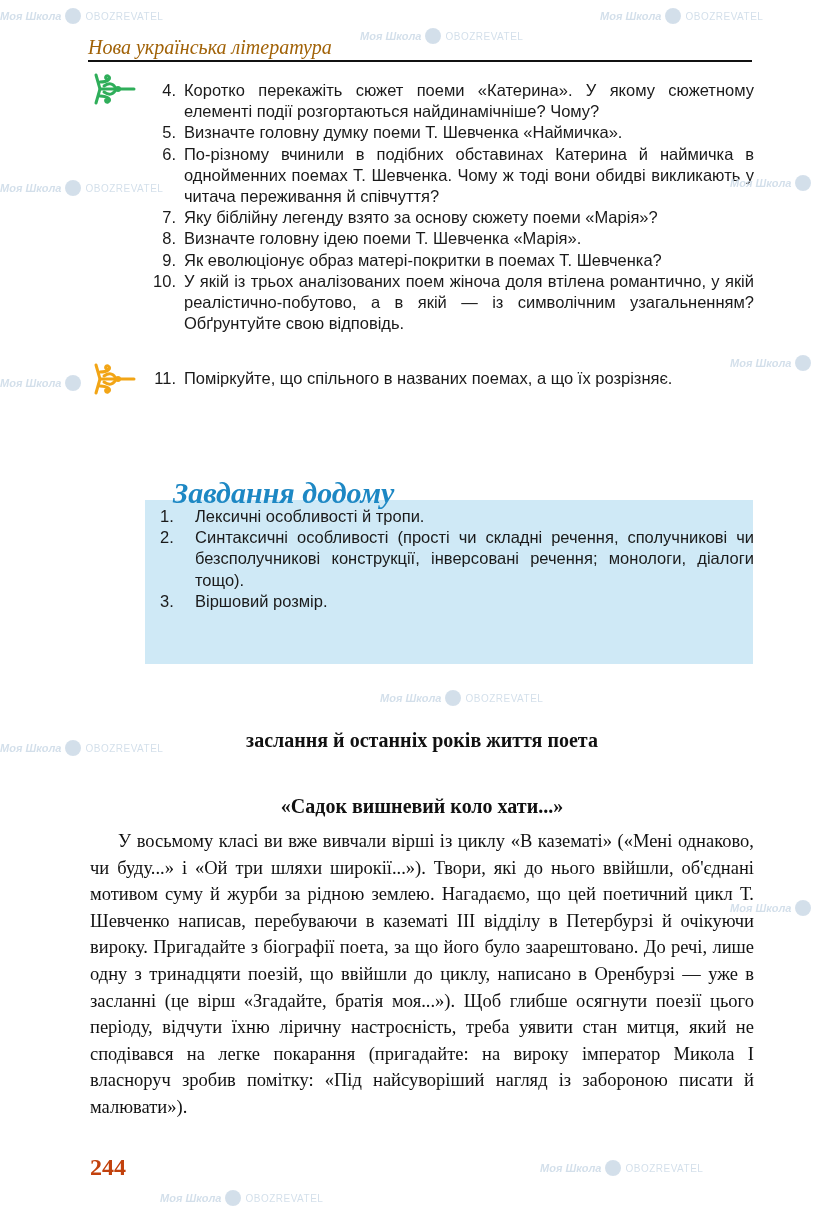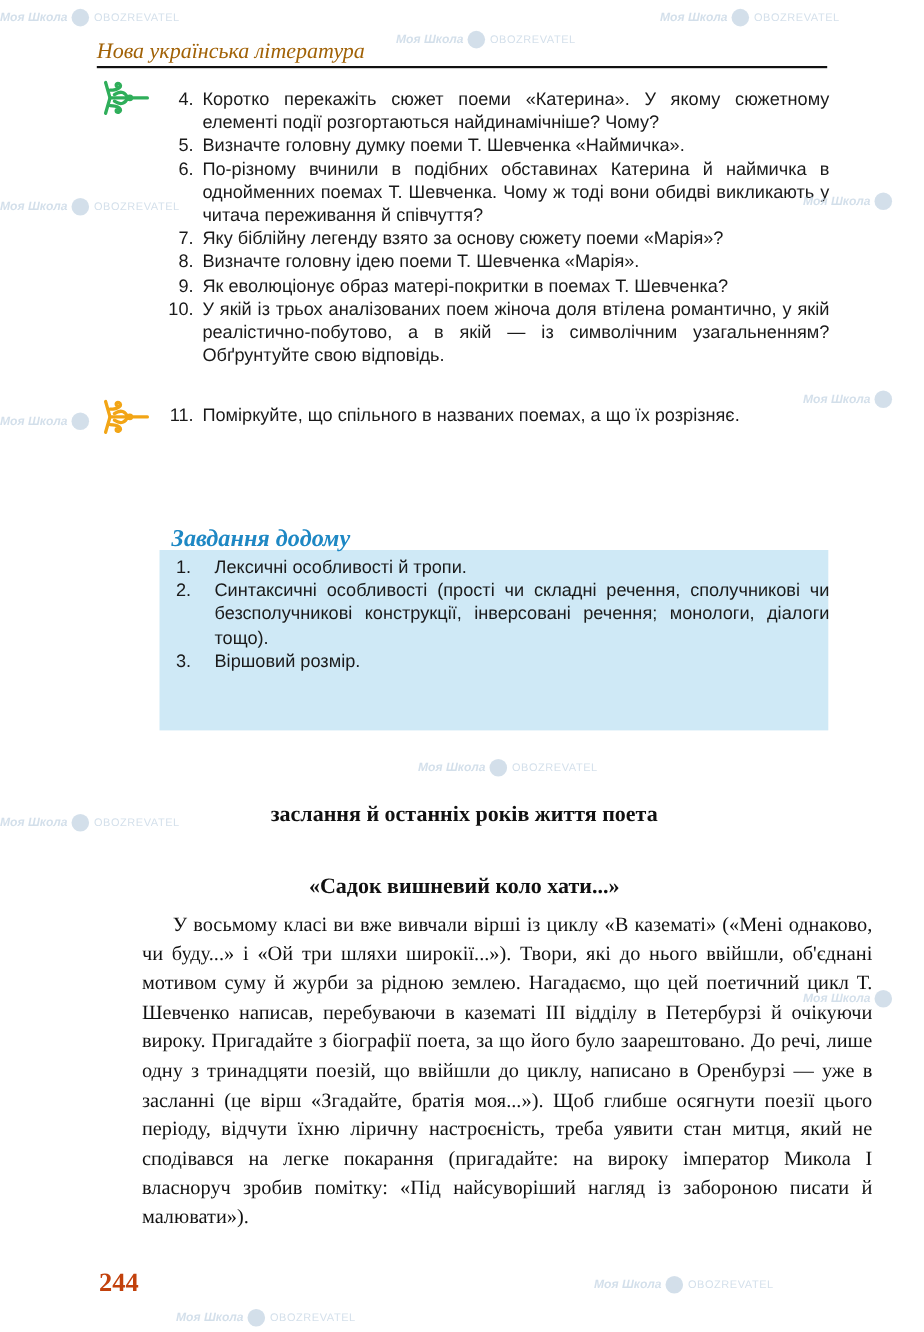--- a/index.html
+++ b/index.html
@@ -33,22 +33,22 @@
       position: absolute; left: 160px; width: 594px; font-family: "Liberation Sans", sans-serif;
       font-size: 16.5px; line-height: 21.2px; color: #1a1a1a;
     }
     .q-item { display: flex; }
     .q-num { width: 36px; flex: none; text-align: right; padding-right: 8px; box-sizing: border-box; margin-left: -12px; }
     .q-text { flex: 1; text-align: justify; }
     .q-list-a { top: 80px; }
     .q-list-b { top: 368px; }
 
     .hw-title {
-      position: absolute; left: 156px; top: 476px; font-family: "Liberation Serif", serif;
-      font-style: italic; font-weight: bold; font-size: 22px; color: #1e88c4;
+      position: absolute; left: 173px; top: 476px; font-family: "Liberation Serif", serif;
+      font-style: italic; font-weight: bold; font-size: 30px; color: #1e88c4;
     }
     .hw-box {
       position: absolute; left: 145px; top: 500px; width: 608px; height: 164px;
       background: #cfe9f6;
     }
     .hw-content {
       position: absolute; left: 160px; top: 506px; width: 594px; font-family: "Liberation Sans", sans-serif;
       font-size: 16.5px; line-height: 21.2px; color: #1a1a1a;
     }
     .hw-intro { padding-left: 35px; text-align: justify; }
@@ -58,21 +58,21 @@
 
     .section-title {
       position: absolute; left: 90px; width: 664px; text-align: center; font-family: "Liberation Serif", serif;
       font-weight: bold; font-size: 20px; line-height: 24px; color: #111;
     }
     .section-title-main { top: 728px; }
     .section-title-sub { top: 794px; }
 
     .body-text {
       position: absolute; left: 90px; top: 828px; width: 664px; font-family: "Liberation Serif", serif;
-      font-size: 18.5px; line-height: 26.6px; color: #111; text-align: justify; margin-left: 39px;
+      font-size: 18.5px; line-height: 26.6px; color: #111; text-align: justify;
     }
     .body-text p { margin: 0; text-indent: 28px; }
 
     .page-number {
       position: absolute; left: 90px; top: 1154px; font-family: "Liberation Serif", serif;
       font-weight: bold; font-size: 24px; color: #c2410c;
     }
   </style>
 </head>
 <body>

